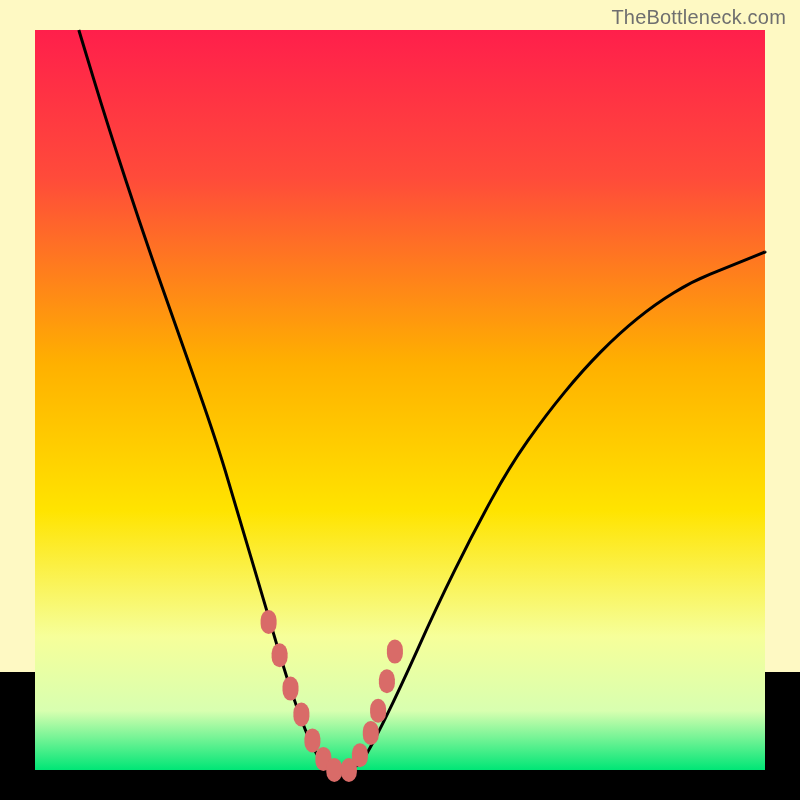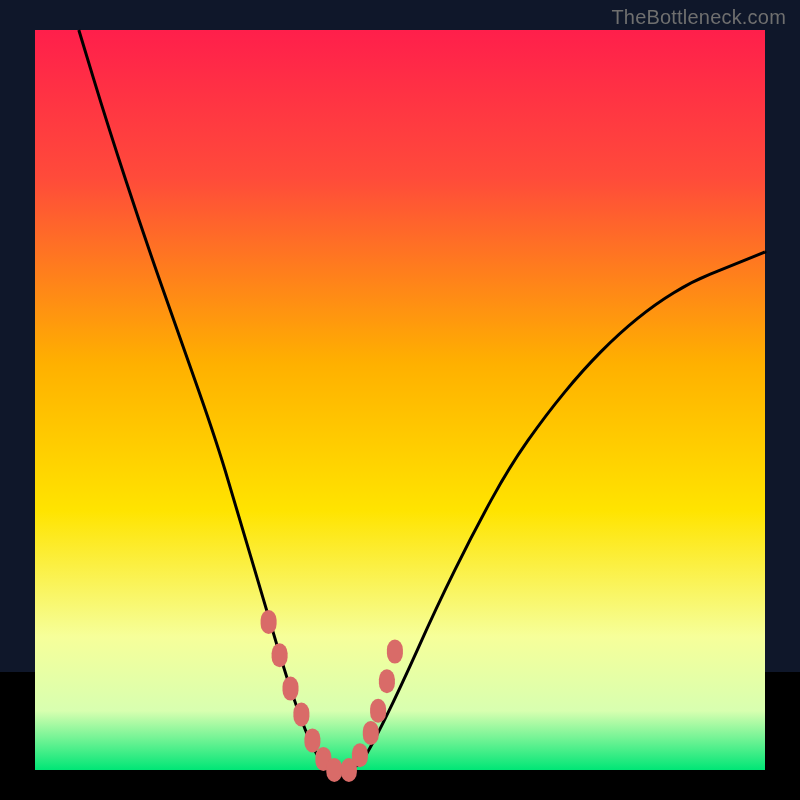--- a/index.html
+++ b/index.html
@@ -8,21 +8,21 @@
     width: 800px;
     height: 800px;
     background: #000;
     overflow: hidden;
     font-family: Arial, Helvetica, sans-serif;
   }
   .stage {
     position: relative;
     width: 800px;
     height: 672px;
-    background: #0f172a;
+    background: #fef9c3;
   }
   .watermark {
     position: absolute;
     top: 6px;
     right: 14px;
     color: #6f6f6f;
     font-size: 20px;
     font-weight: 500;
     letter-spacing: 0.2px;
     z-index: 10;

